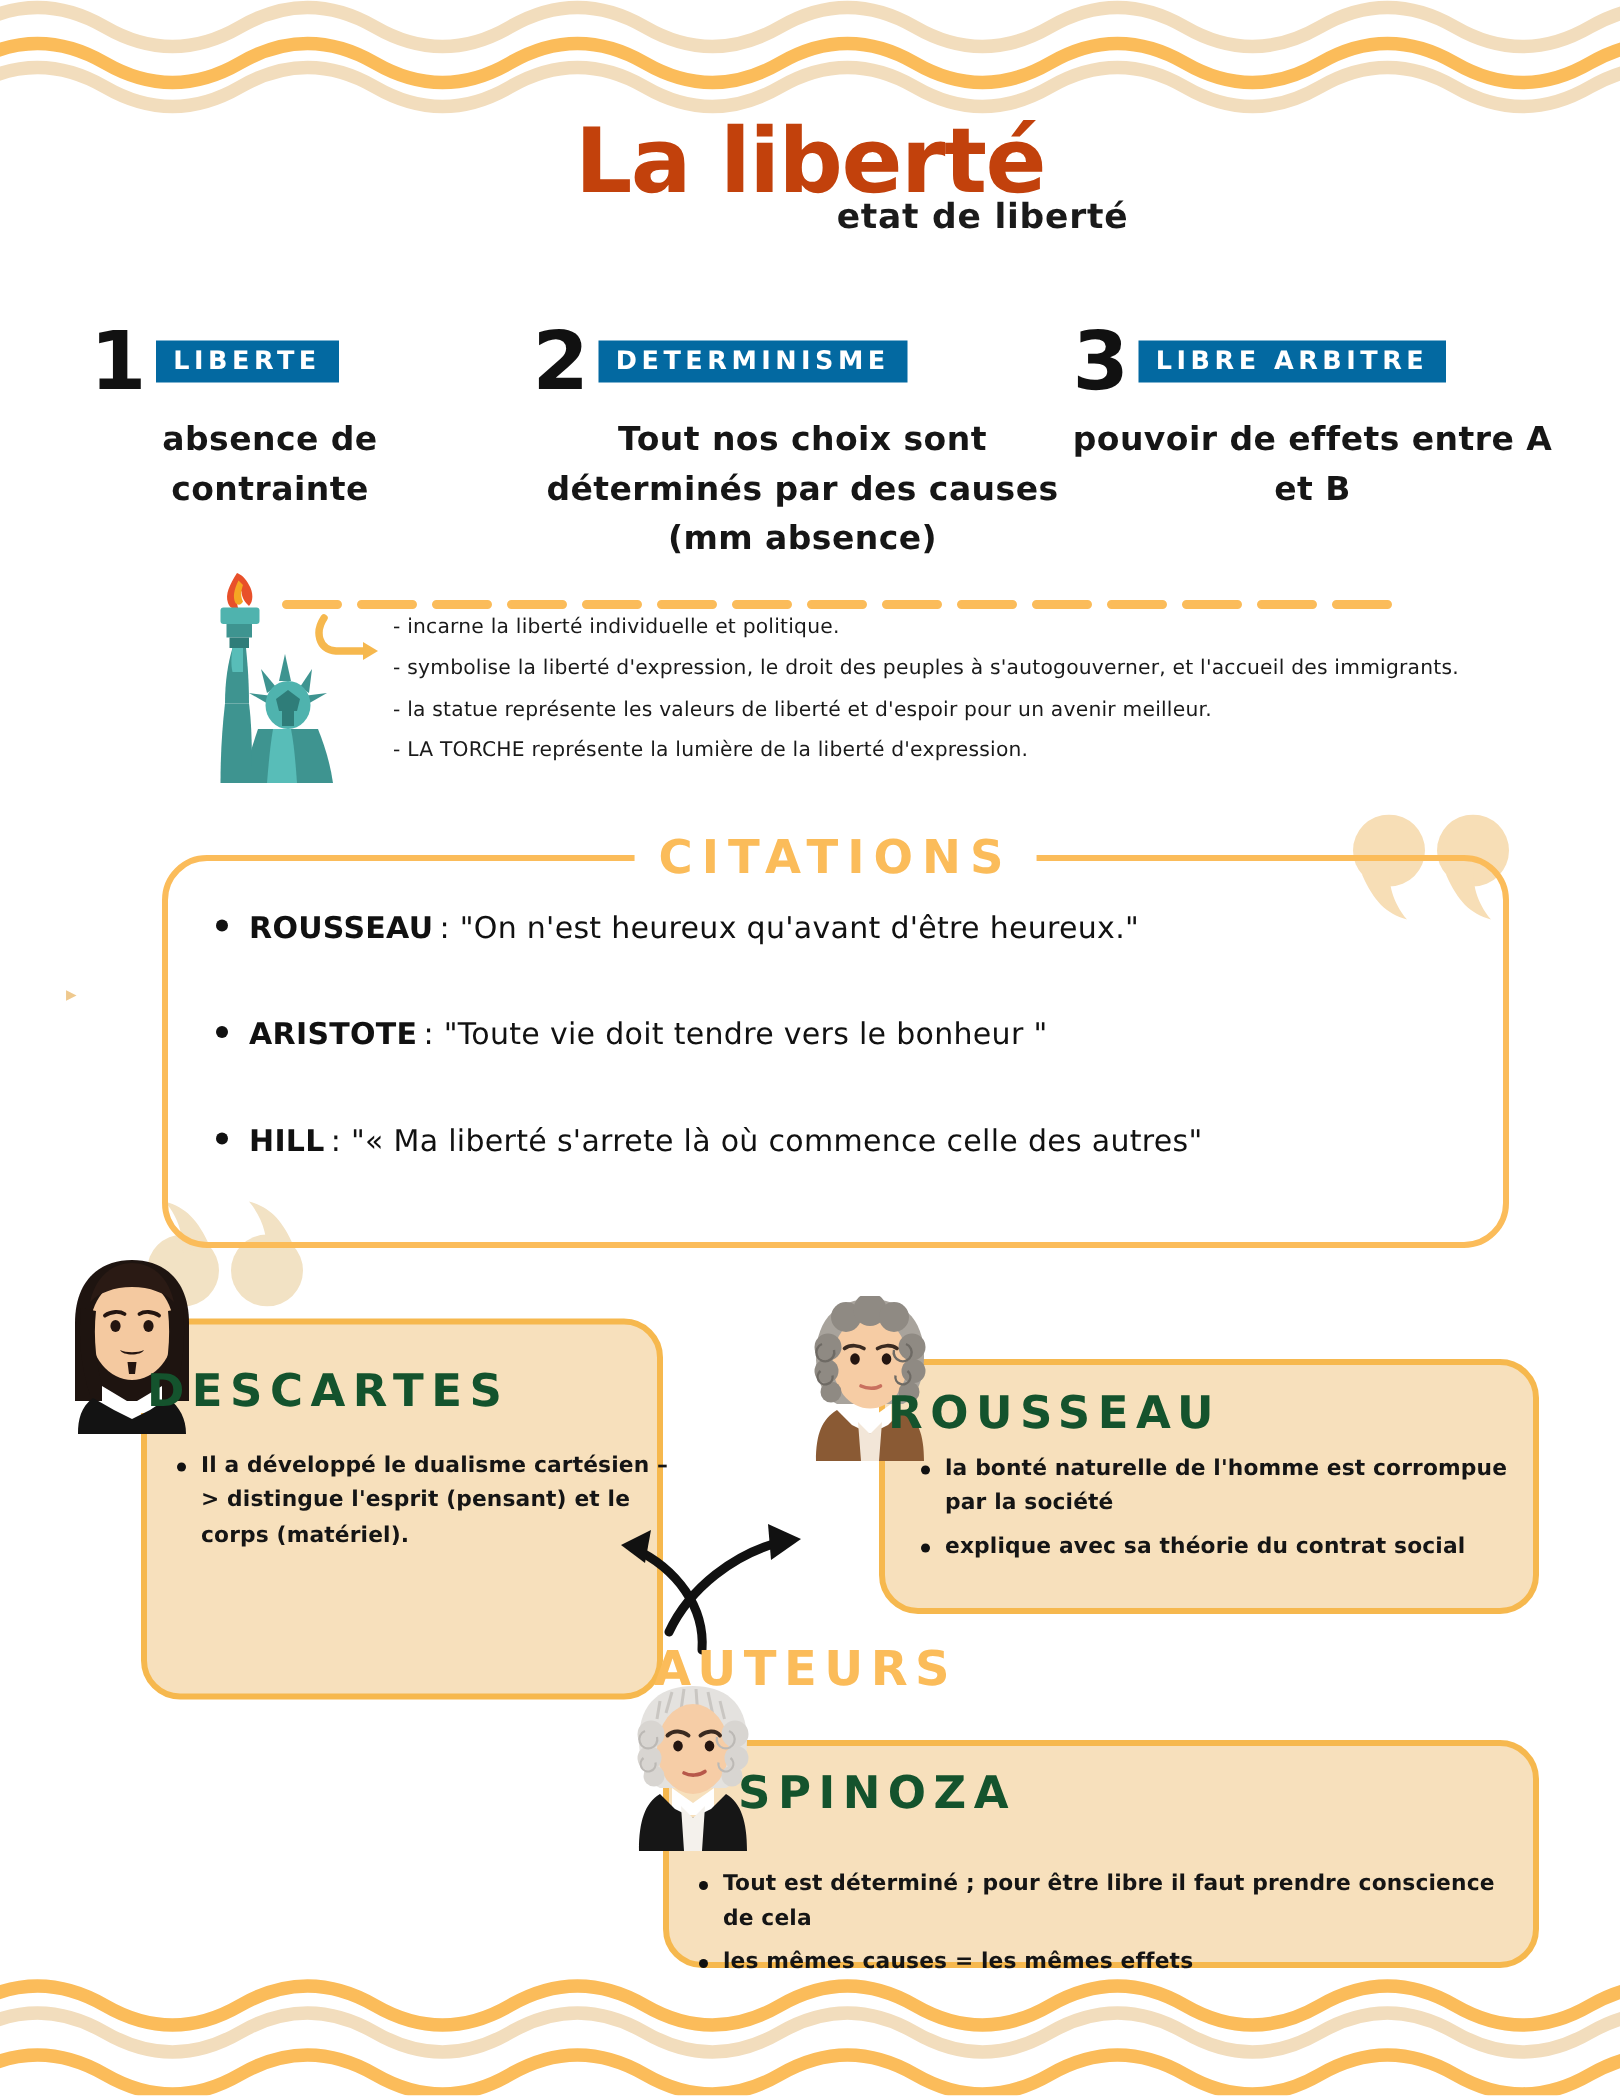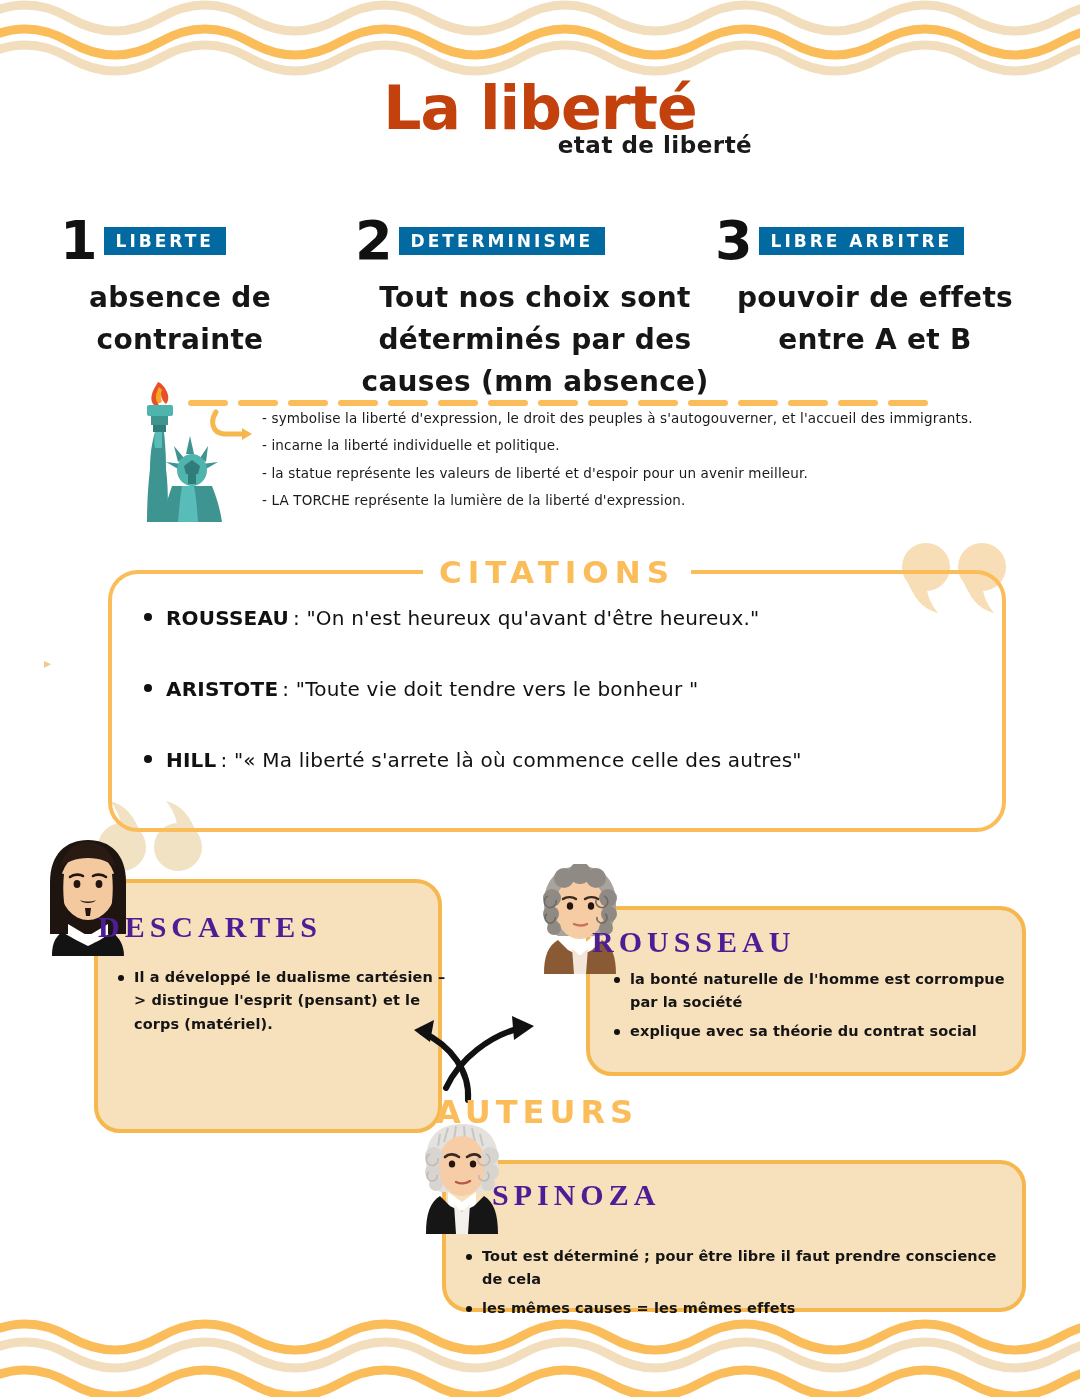--- a/index.html
+++ b/index.html
@@ -58,21 +58,21 @@
     color: #ffffff;
     font-size: 17px;
     font-weight: 700;
     letter-spacing: 3px;
     padding: 5px 12px 4px 12px;
     line-height: 1.15;
     white-space: nowrap;
   }
   .def-body {
     margin-top: 10px;
-    font-size: 28px;
+    font-size: 22px;
     font-weight: 700;
     color: #161616;
     line-height: 1.5;
     text-align: center;
     letter-spacing: 0.3px;
   }
   .def-1 .def-body { text-align: center; padding-right: 60px; }
   .def-3 .def-body { text-align: center; }
 
   
@@ -141,22 +141,21 @@
   }
   .card-descartes { left: 94px;  top: 879px;  width: 348px; height: 254px; }
   .card-rousseau  { left: 586px; top: 906px;  width: 440px; height: 170px; }
   .card-spinoza   { left: 442px; top: 1160px; width: 584px; height: 152px; }
 
   .auth-name {
     position: absolute;
     font-size: 30px;
     font-weight: 900;
     letter-spacing: 5px;
-    color: #4c1d95;
-    font-family: Liberation Serif, serif;
+    color: #14532d;
   }
   .n-descartes { left: 98px;  top: 910px; }
   .n-rousseau  { left: 592px; top: 925px; }
   .n-spinoza   { left: 492px; top: 1178px; }
 
   .auth-list { position: absolute; }
   .auth-list li {
     list-style: none;
     display: flex;
     align-items: flex-start;
@@ -276,22 +275,22 @@
   </div>
 
   <div class="arrow-curl">
     <svg width="52" height="34" viewBox="0 0 52 34">
       <path d="M8,3 C2,12 4,24 16,25 L38,25" fill="none" stroke="#F6B84E" stroke-width="5" stroke-linecap="round"></path>
       <path d="M34,19 L44,25 L34,31Z" fill="#F6B84E"></path>
     </svg>
   </div>
 
   <ul class="statue-list">
+    <li>- incarne la liberté individuelle et politique.</li>
     <li>- symbolise la liberté d'expression, le droit des peuples à s'autogouverner, et l'accueil des immigrants.</li>
-    <li>- incarne la liberté individuelle et politique.</li>
     <li>- la statue représente les valeurs de liberté et d'espoir pour un avenir meilleur.</li>
     <li>- LA TORCHE représente la lumière de la liberté d'expression.</li>
   </ul>
 </div>
 
 <div class="quote-mark q-close">
   <svg width="118" height="78" viewBox="0 0 118 78">
     <g fill="#F7DEB6">
       <circle cx="28" cy="24" r="24"></circle>
       <path d="M10,40 C18,58 26,66 40,70 C30,58 28,46 28,36Z"></path>

